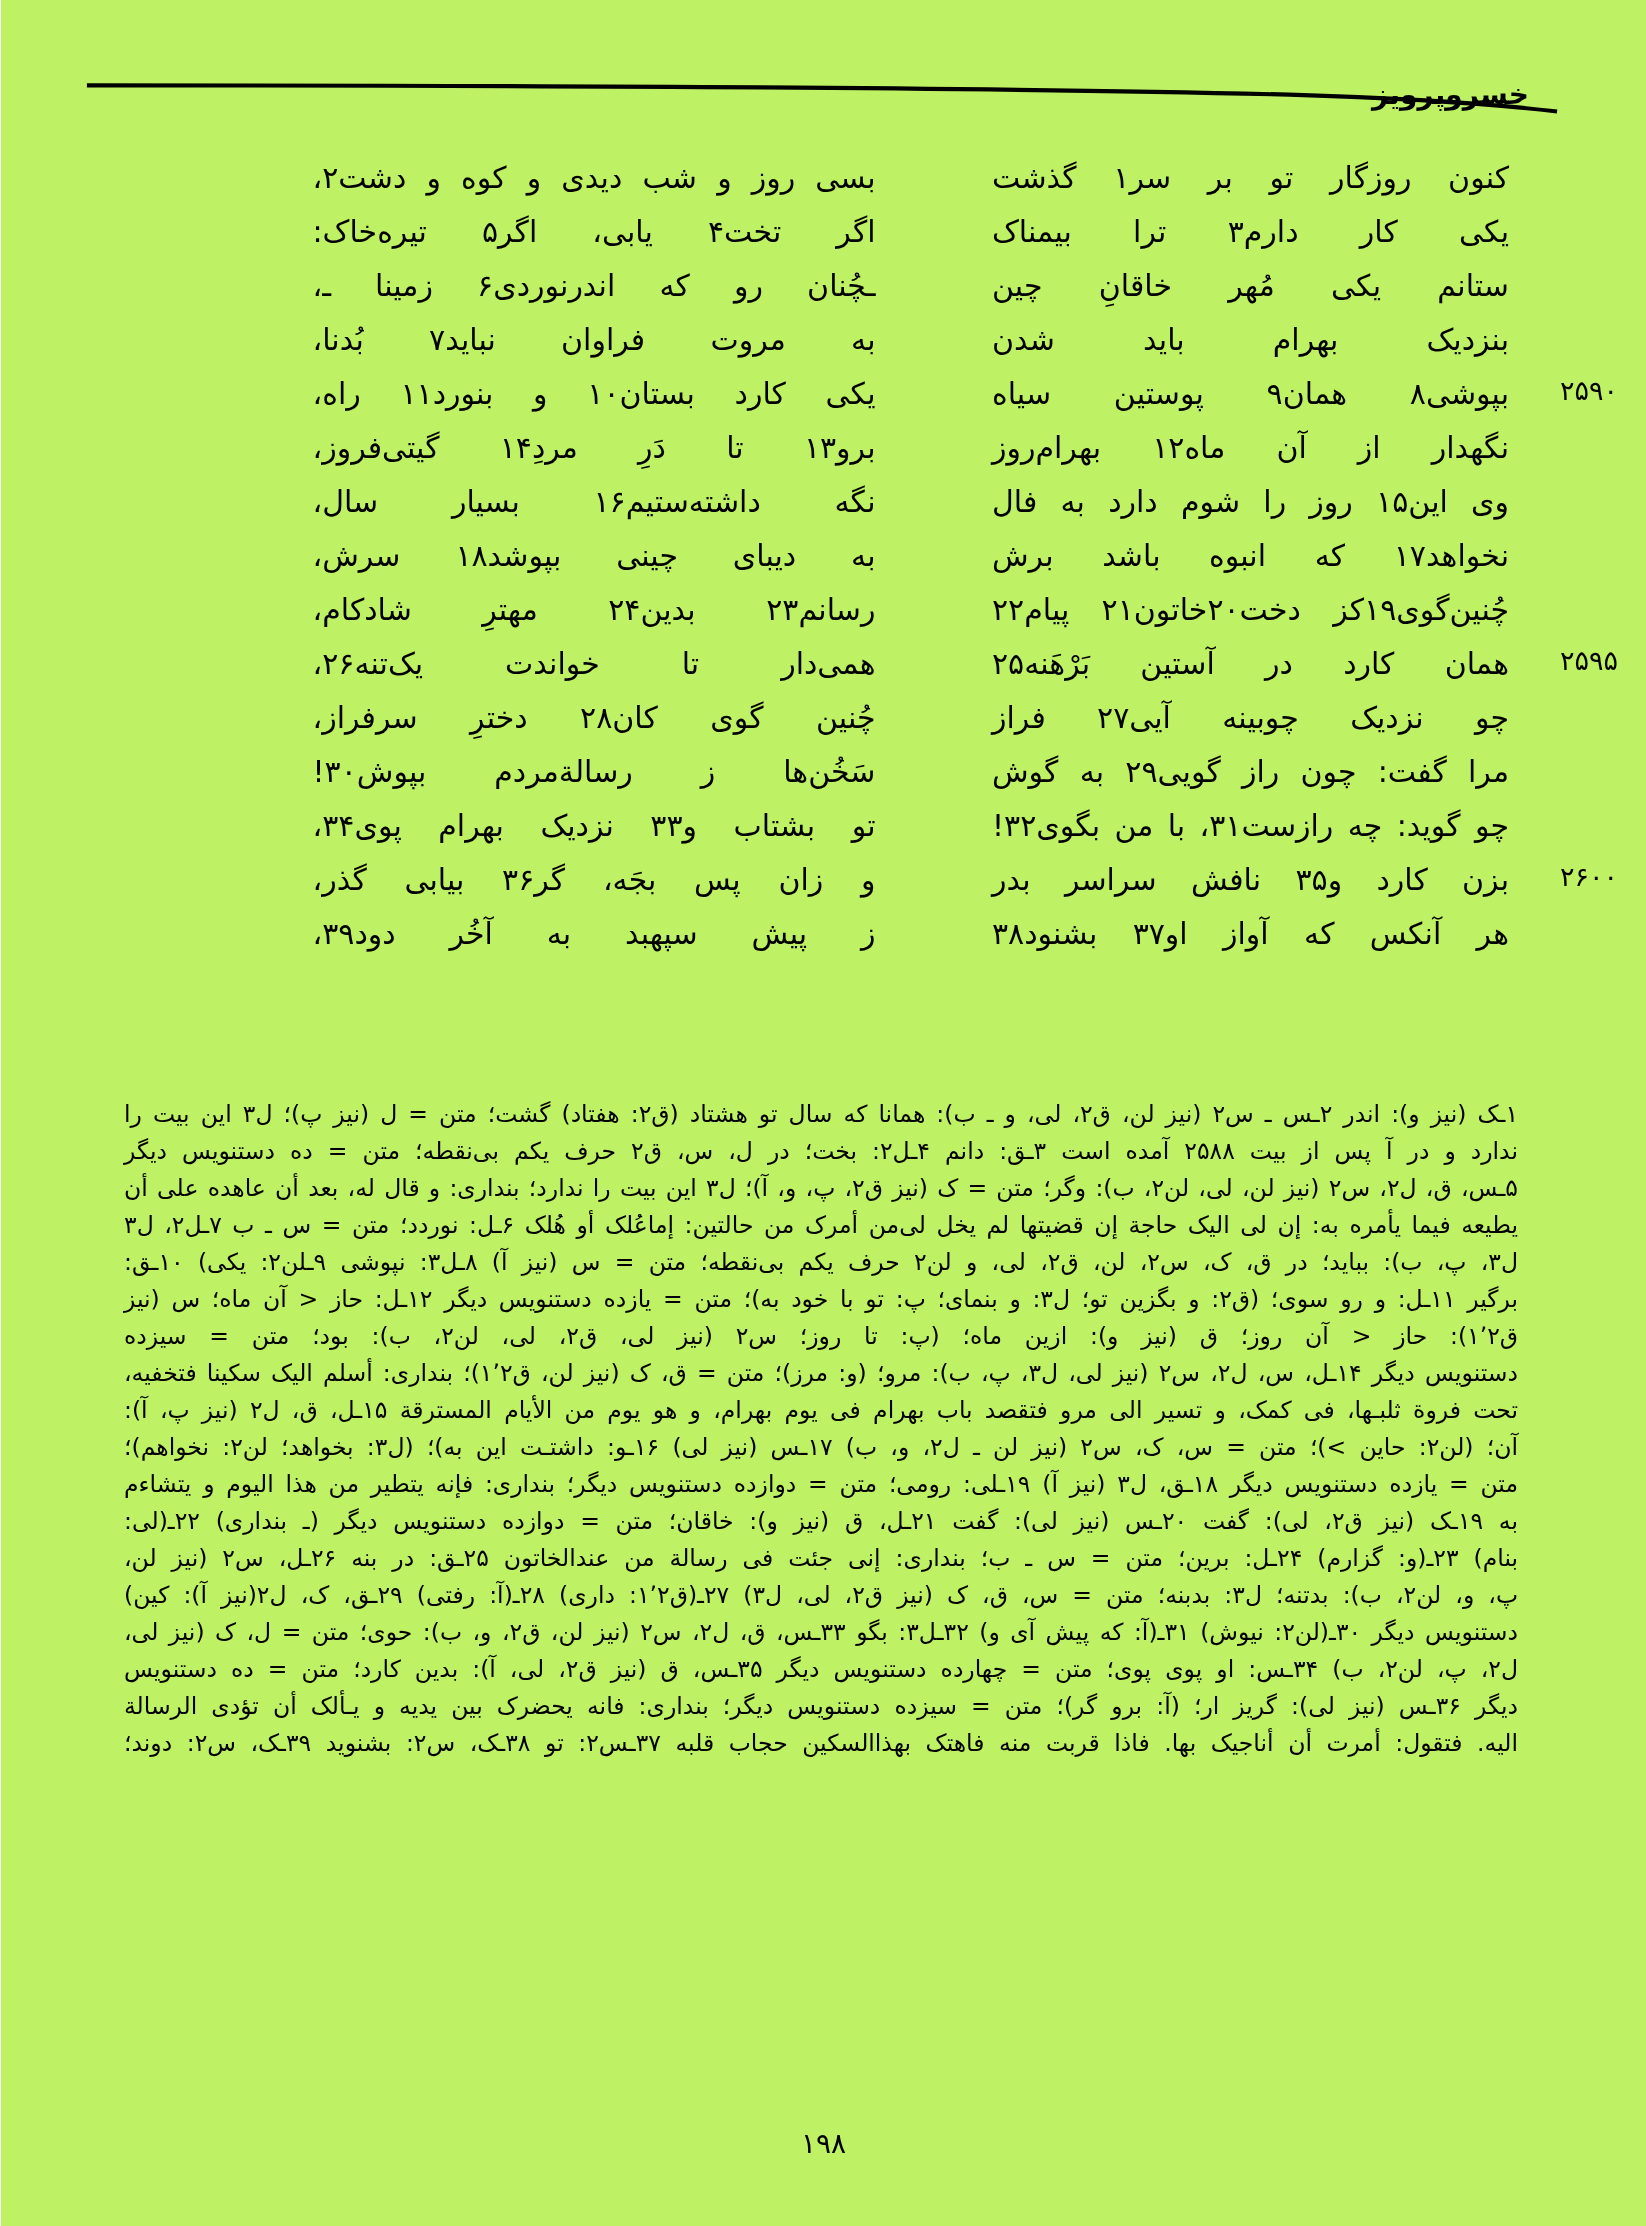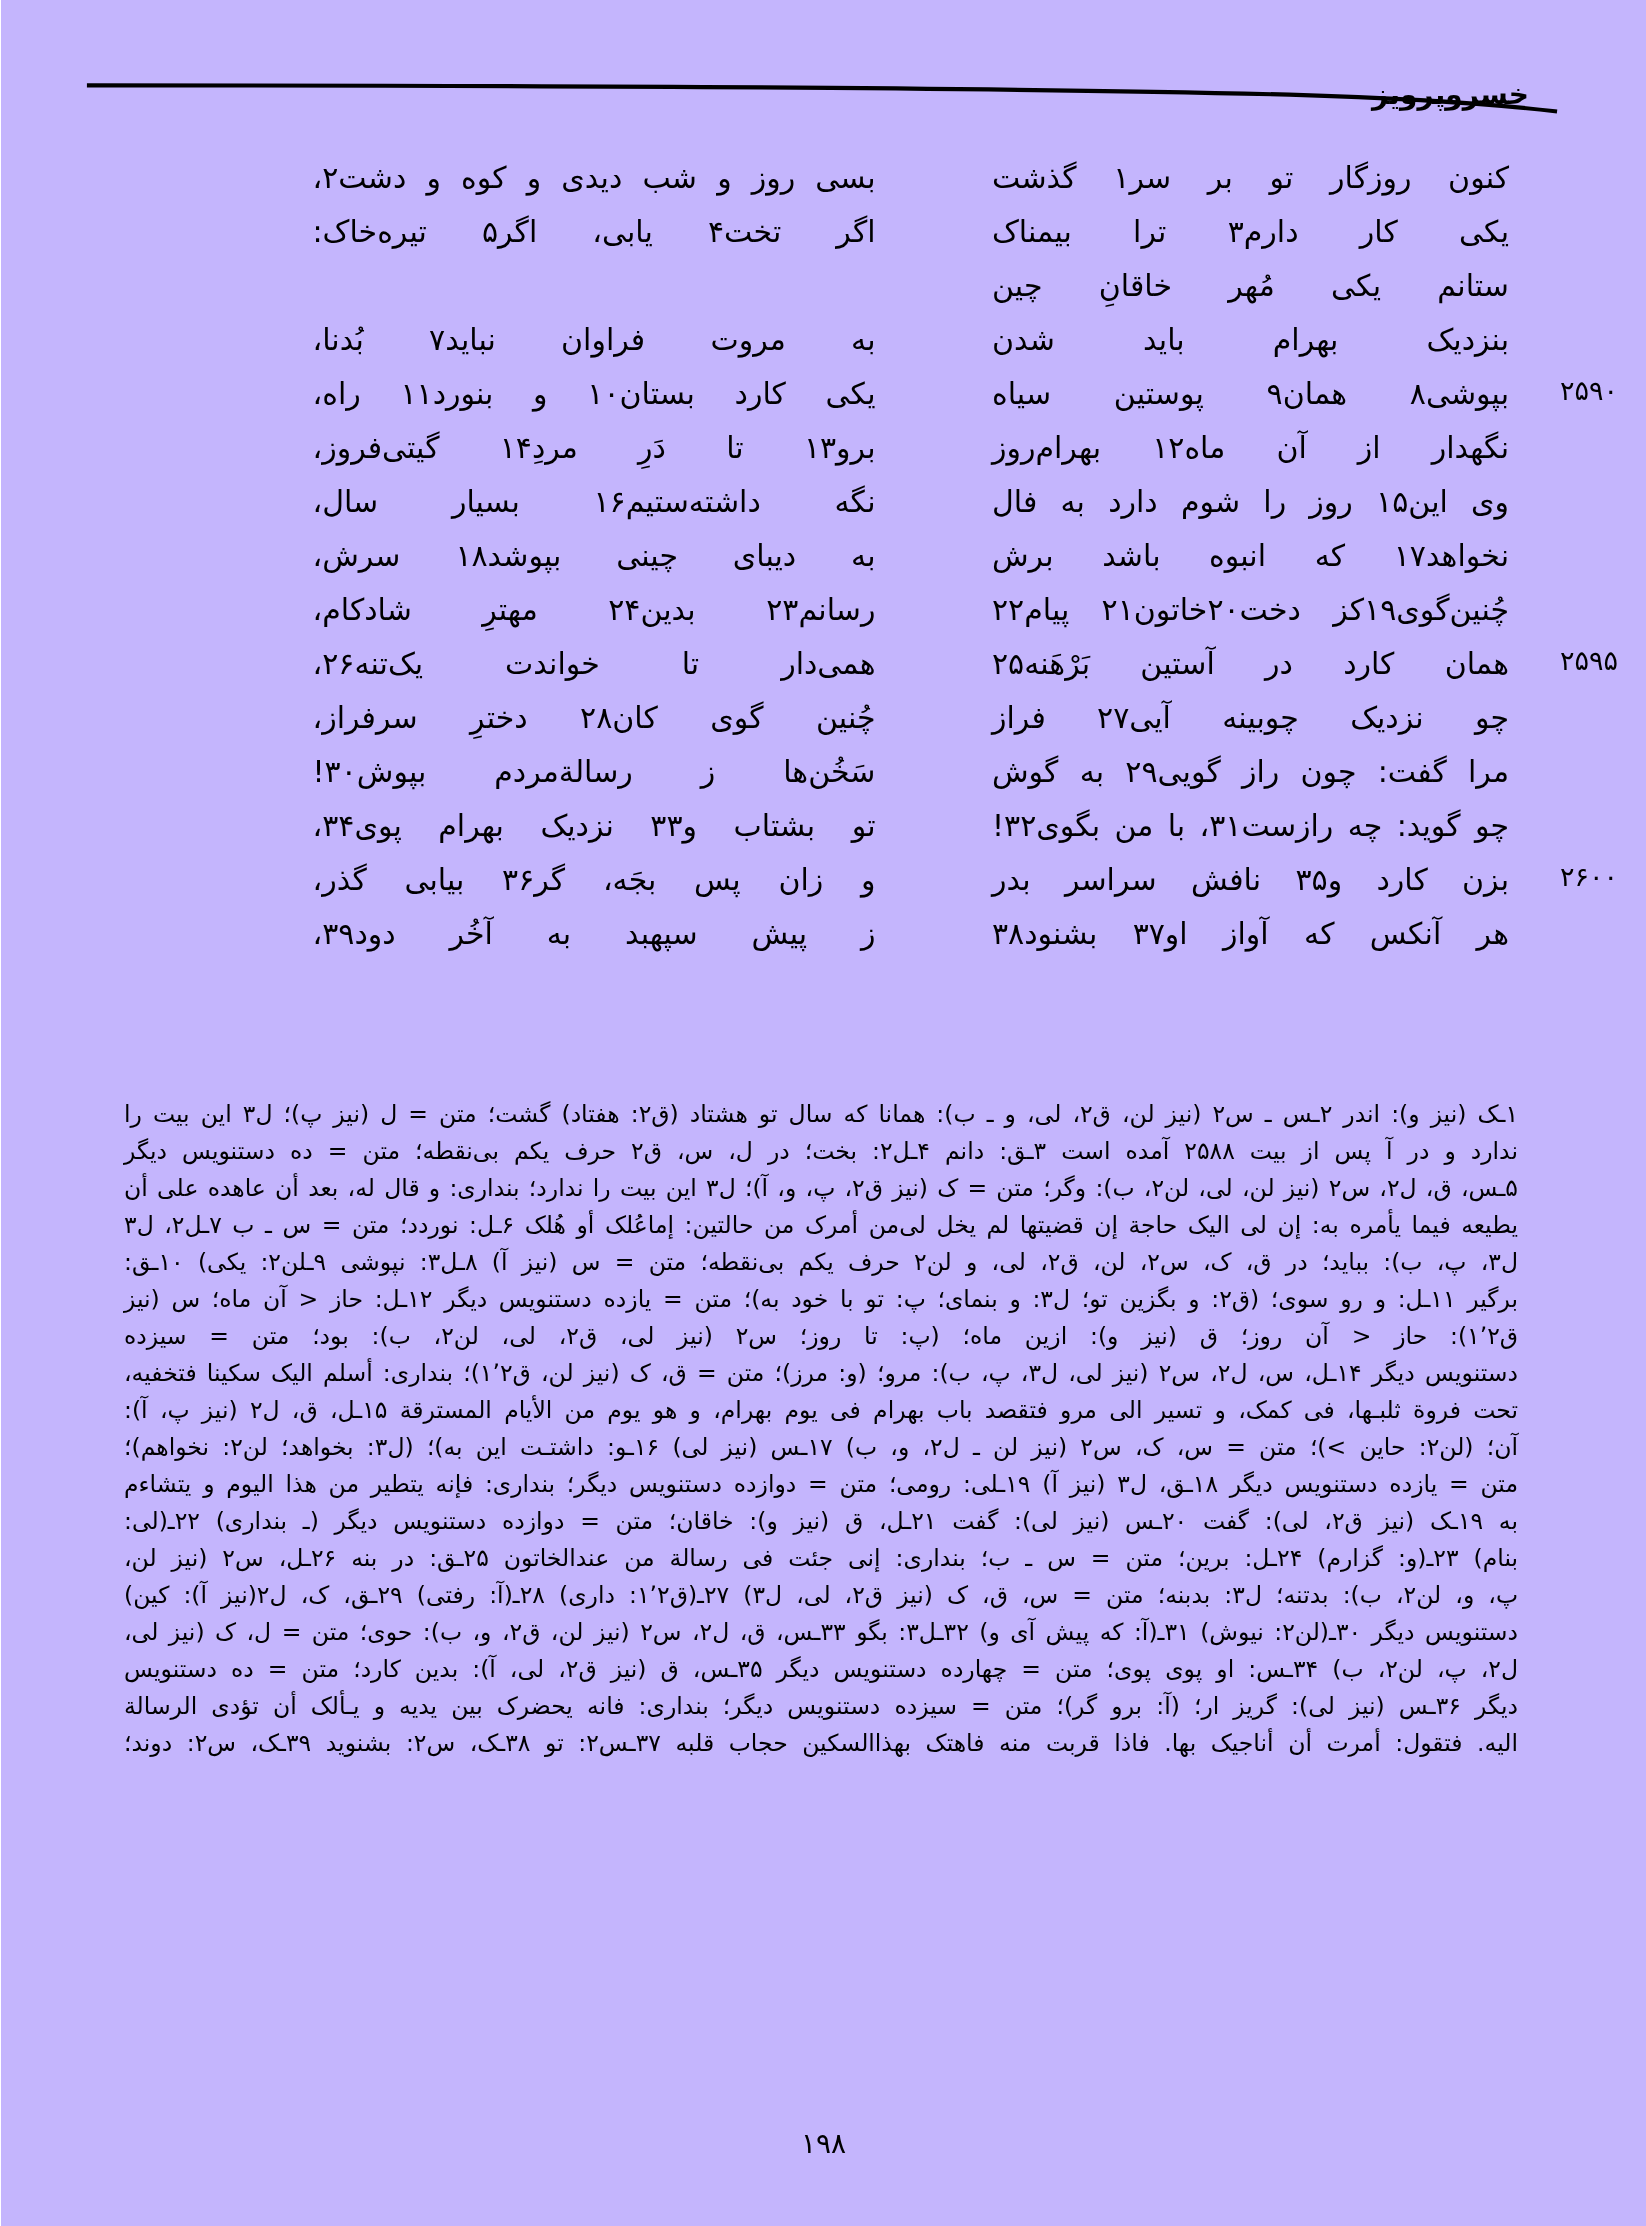--- a/index.html
+++ b/index.html
@@ -13,21 +13,21 @@
     height: 2226px;
     position: relative;
     font-family: "DejaVu Sans", "Liberation Sans", sans-serif;
     color: #000000;
     overflow: hidden;
   }
 
   .page {
     position: absolute;
     inset: 0;
-    background: #c4b5fd;
+    background: #bef264;
   }
 
   
   .runninghead {
     position: absolute;
     top: 85px;
     right: 109px;
     width: 1440px;
     height: 55px;
     direction: rtl;
@@ -154,20 +154,21 @@
 
     <div class="bayt">
       <div class="bnum"></div>
       <div class="mesra mesra-a">یکی کار دارم۳ ترا بیمناک</div>
       <div class="mesra mesra-b">اگر تخت۴ یابی، اگر۵ تیره‌خاک:</div>
     </div>
 
     <div class="bayt">
       <div class="bnum"></div>
       <div class="mesra mesra-a">ستانم یکی مُهر خاقانِ چین</div>
+      <div class="mesra mesra-b">ـچُنان رو که اندرنوردی۶ زمینا ـ،</div>
     </div>
 
     <div class="bayt">
       <div class="bnum"></div>
       <div class="mesra mesra-a">بنزدیک بهرام باید شدن</div>
       <div class="mesra mesra-b">به مروت فراوان نباید۷ بُدنا،</div>
     </div>
 
     <div class="bayt">
       <div class="bnum">۲۵۹۰</div>

